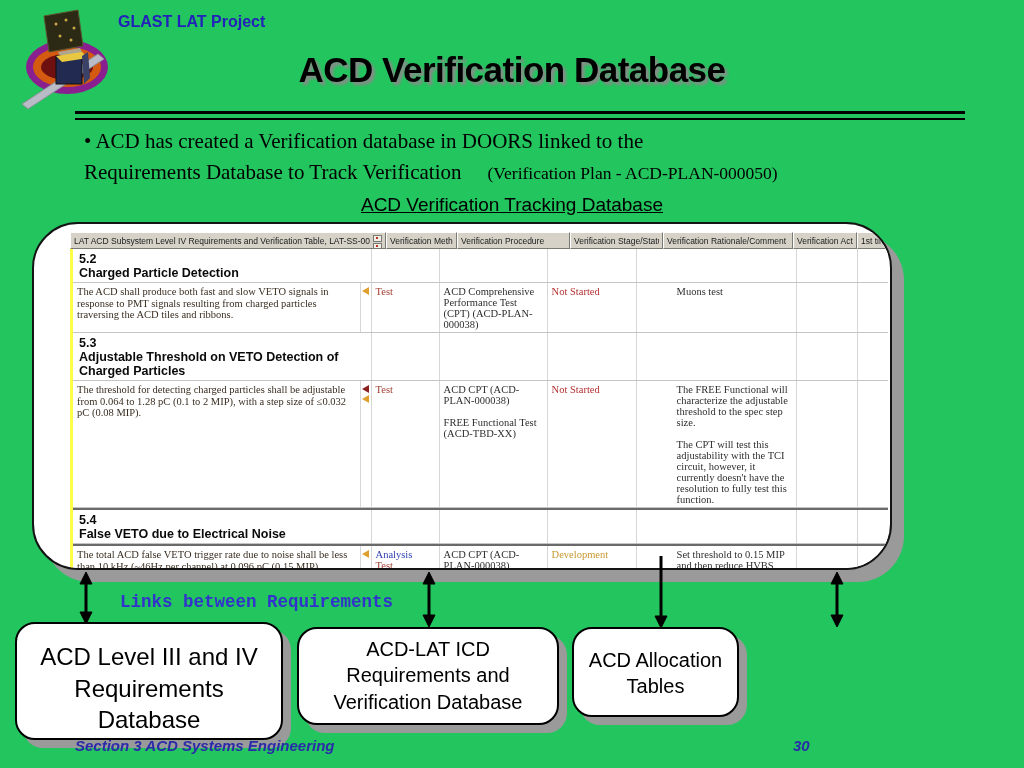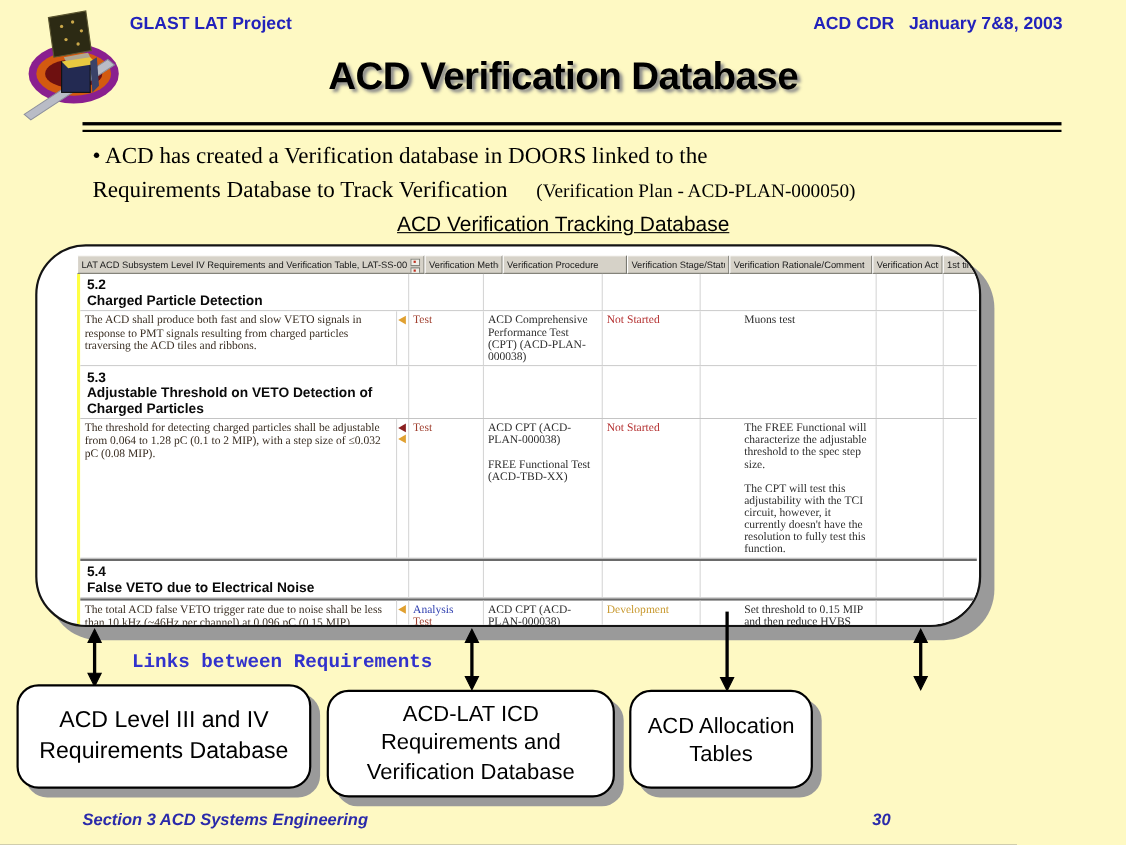--- a/index.html
+++ b/index.html
@@ -1,16 +1,16 @@
 <!DOCTYPE html>
 <html><head>
 <meta charset="utf-8">
 <style>
   html,body{margin:0;padding:0;background:#888;}
-  .slide{position:relative;width:1024px;height:768px;background:#fef9c3;overflow:hidden;
+  .slide{position:relative;width:1024px;height:768px;background:#22c55e;overflow:hidden;
          font-family:"Liberation Sans",sans-serif;margin:0 auto;}
 
   
   .hdr-left{position:absolute;left:118px;top:13px;font-size:16px;font-weight:bold;color:#2222bb;white-space:pre;}
   .hdr-right{position:absolute;right:58px;top:13px;font-size:16px;font-weight:bold;color:#2222bb;white-space:pre;}
   .logo{position:absolute;left:14px;top:4px;width:104px;height:110px;}
   .title{position:absolute;left:0;top:50px;width:100%;text-align:center;font-size:35px;font-weight:bold;
          color:#000;text-shadow:3px 3px 3px #8a8a8a;letter-spacing:-0.5px;}
   .rule{position:absolute;left:75px;top:111px;width:890px;height:4px;border-top:3px solid #000;border-bottom:2px solid #000;}
 
@@ -63,21 +63,21 @@
   .hmin-s53{min-height:35px;}
   .hmin-r53{min-height:112px;}
   .hmin-r54{min-height:69px;}
   .hmin-s55{min-height:17px;}
 
   
   .arrows{position:absolute;left:0;top:0;width:1024px;height:768px;pointer-events:none;}
   .links-label{position:absolute;left:120px;top:592px;font-size:17.5px;font-weight:bold;color:#3232cc;font-family:Liberation Mono, monospace;}
   .dbox{position:absolute;background:#fff;border:2px solid #000;border-radius:20px;
         box-shadow:8px 8px 0 #9a9a9a;text-align:center;box-sizing:border-box;line-height:1.32;color:#000;}
-  .b1{left:15px;top:622px;width:268px;height:95px;font-size:21px;padding:17px 8px 0;}
+  .b1{left:15px;top:622px;width:268px;height:118px;font-size:24px;padding:17px 8px 0;}
   .b2{left:297px;top:627px;width:262px;height:98px;font-size:20px;padding:7px 26px 0;}
   .b3{left:572px;top:627px;width:167px;height:90px;font-size:20px;padding:18px 10px 0;}
   .b4{left:762px;top:627px;width:152px;height:90px;font-size:20px;padding:18px 8px 0;}
 
   .foot-left{position:absolute;left:75px;top:737px;font-size:15px;font-style:italic;font-weight:bold;color:#2a2aaa;}
   .foot-page{position:absolute;left:793px;top:737px;font-size:15px;font-style:italic;font-weight:bold;color:#2a2aaa;}
 </style>
 </head>
 <body>
 
@@ -93,21 +93,20 @@
       <circle cx="52" cy="16" r="1.5" fill="#caa84a"></circle>
     <circle cx="60" cy="24" r="1.5" fill="#caa84a"></circle>
       <circle cx="46" cy="32" r="1.5" fill="#caa84a"></circle>
     <circle cx="57" cy="36" r="1.5" fill="#caa84a"></circle>
     <polygon points="44,48 66,44 70,52 48,56" fill="#b0a690"></polygon>
     <rect x="42" y="52" width="26" height="28" fill="#232a52" stroke="#111" stroke-width="1"></rect>
     <polygon points="42,52 68,48 74,54 48,58" fill="#e8c840"></polygon>
     <polygon points="68,52 74,48 76,74 70,80" fill="#3a4268"></polygon>
   </svg>
   <div class="hdr-left">GLAST LAT Project</div>
-  <div class="hdr-right">ACD CDR   January 7&amp;8, 2003</div>
   <div class="title">ACD Verification Database</div>
   <div class="rule"></div>
 
   <div class="bullet">
     <div>• ACD has created a Verification database in DOORS linked to the</div>
     <div>
       <span>Requirements Database to Track Verification</span><span class="plan">(Verification Plan - ACD-PLAN-000050)</span>
     </div>
   </div>
   <div class="tracking">ACD Verification Tracking Database</div>

